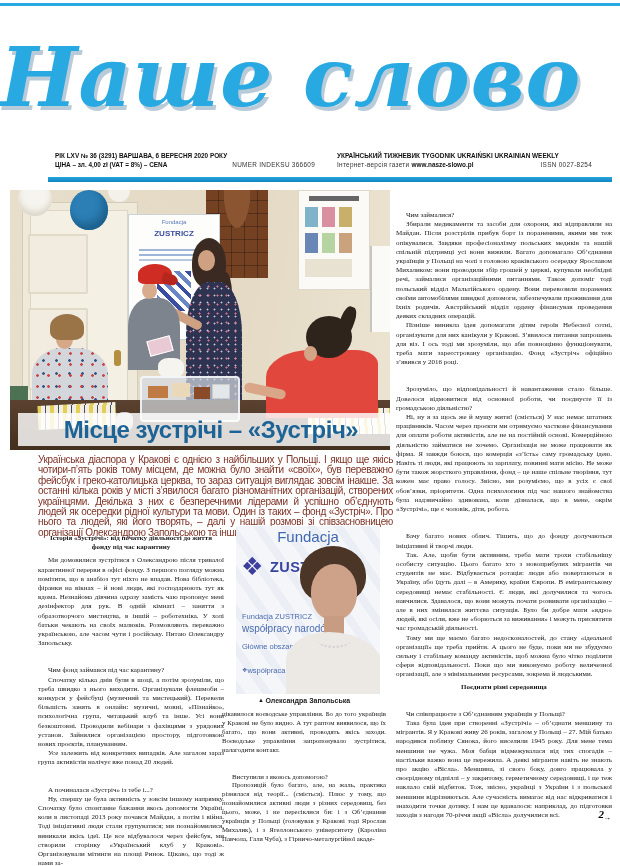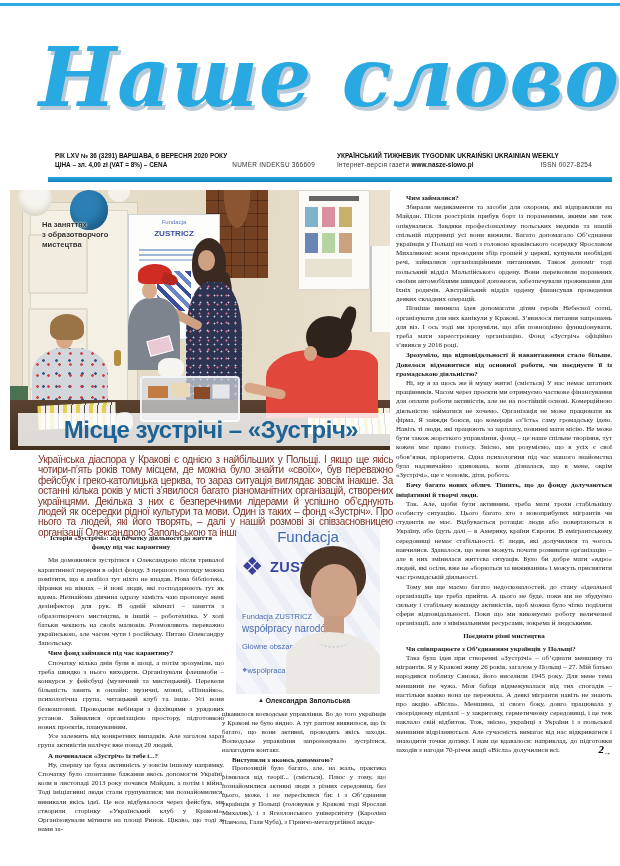--- a/index.html
+++ b/index.html
@@ -1,21 +1,21 @@
 <!DOCTYPE html>
 <html><head>
 <meta charset="utf-8">
 <style>
   html,body{margin:0;padding:0;background:#888;}
   .page{position:relative;width:620px;height:866px;background:#fff;overflow:hidden;
         font-family:"Liberation Sans",sans-serif;margin:0 auto;}
 
   
   .topline{position:absolute;top:3px;left:0;width:620px;height:3px;background:#2aa9e2;}
-  .logo{position:absolute;top:22px;left:0;width:620px;margin:0;text-align:right;
+  .logo{position:absolute;top:22px;left:0;width:620px;margin:0;text-align:left;
         font-family:"DejaVu Serif",serif;font-style:italic;font-weight:bold;
         font-size:82px;line-height:110px;color:#29a9e1;letter-spacing:1px;
         text-shadow:3px 4px 0 rgba(100,140,170,.45);}
   .infobar{position:absolute;top:152px;left:55px;width:537px;font-size:6.4px;line-height:8.6px;color:#111;}
   .info-left{position:absolute;left:0;top:0;width:260px;}
   .info-right{position:absolute;right:0;top:0;width:255px;}
   .b{font-weight:bold;}
   .lt{font-weight:normal;color:#333;letter-spacing:.3px;}
   .info-row2{display:flex;justify-content:space-between;}
   .mastrule{position:absolute;top:177px;left:48px;width:564px;height:5px;
@@ -105,21 +105,21 @@
         font-size:10px;line-height:10.4px;font-weight:normal;color:#7d3226;
         text-align:justify;letter-spacing:-.35px;}
   .col{position:absolute;font-family:"Liberation Serif",serif;font-size:7px;line-height:9.2px;
        color:#1a1a1a;text-align:justify;}
   .col1{left:38px;top:531px;width:186px;}
   .col2{left:222px;top:710px;width:164px;font-size:6.8px;line-height:8.9px;}
   .col3{left:396px;top:193px;width:216px;}
   .blk{margin:0;}
   .blk-p{text-indent:10px;}
   .blk-pc{text-indent:0;}
-  .blk-q{font-weight:bold;text-indent:10px;margin-top:1px;}
+  .blk-q{font-weight:normal;text-indent:10px;margin-top:18px;}
   .blk-h{font-weight:bold;text-align:center;text-indent:0;margin:3px 6px 4px;}
   .continued{position:absolute;right:0;bottom:-1px;font-family:"Liberation Serif",serif;
              font-weight:bold;color:#000;background:#fff;padding-left:3px;}
   .continued .n{font-size:11px;font-style:italic;}
   .continued .ar{font-size:8px;position:relative;top:2px;left:-1px;}
 
   
   .fig{position:absolute;left:236px;top:526px;width:144px;height:168px;background:#f5f6fa;overflow:hidden;
        background-image:repeating-linear-gradient(55deg,rgba(70,90,160,.05) 0 8px,transparent 8px 22px);}
   .fig *{position:absolute;}
@@ -191,23 +191,20 @@
     <div class="s-whiteboard"></div>
     <div class="s-banner">
       <div class="s-banner-fundacja">Fundacja</div>
       <div class="s-banner-logorow">ZUSTRICZ</div>
       <div class="s-banner-l1"></div>
       <div class="s-banner-l2"></div>
       <div class="s-banner-l3"></div>
       <div class="s-banner-mosaic"></div>
       <div class="s-banner-accent"></div>
     </div>
-    <div class="hero-caption">На заняттях
-з образотворчого
-мистецтва</div>
 
     <div class="s-woman-hairlong"></div>
     <div class="s-woman-hair"></div>
     <div class="s-woman-face"></div>
     <div class="s-woman-dress"></div>
     <div class="s-woman-arm"></div>
     <div class="s-bracelet"></div>
 
     <div class="s-capboy-shirt"></div>
     <div class="s-capboy-face"></div>
@@ -279,20 +276,20 @@
   <div class="col col3">
     <div>
         <p class="blk blk-q">Чим займалися?</p>
         <p class="blk blk-p">Збирали медикаменти та засоби для охорони, які відправляли на Майдан. Після розстрілів прибув борт із пораненими, якими ми теж опікувалися. Завдяки професіоналізму польських медиків та нашій спільній підтримці усі вони вижили. Багато допомагало Об’єднання українців у Польщі на чолі з головою краківського осередку Ярославом Михаликом: вони проводили збір грошей у церкві, купували необхідні речі, займалися організаційними питаннями. Також допоміг тоді польський відділ Мальтійського ордену. Вони перевозили поранених своїми автомобілями швидкої допомоги, забезпечували проживання для їхніх родичів. Австрійський відділ ордену фінансував проведення деяких складних операцій.</p>
         <p class="blk blk-p">Пізніше виникла ідея допомагати дітям героїв Небесної сотні, організувати для них канікули у Кракові. З’явилося питання запрошень для віз. І ось тоді ми зрозуміли, що аби повноцінно функціонувати, треба мати зареєстровану організацію. Фонд «Зустріч» офіційно з’явився у 2016 році.</p>
         <p class="blk blk-q">Зрозуміло, що відповідальності й навантаження стало більше. Довелося відмовитися від основної роботи, чи поєднуєте її із громадською діяльністю?</p>
         <p class="blk blk-p">Ні, ну я за щось же й мушу жити! (сміється) У нас немає штатних працівників. Часом через проєкти ми отримуємо часткове фінансування для оплати роботи активістів, але не на постійній основі. Комерційною діяльністю займатися не хочемо. Організація не може працювати як фірма. Я завжди боюся, що комерція «з’їсть» саму громадську ідею. Навіть ті люди, які працюють за зарплату, повинні мати місію. Не може бути також жорсткого управління, фонд – це наше спільне творіння, тут кожен має право голосу. Звісно, ми розуміємо, що в усіх є свої обов’язки, пріоритети. Одна психологиня під час нашого знайомства була надзвичайно здивована, коли дізналася, що в мене, окрім «Зустрічі», ще є чоловік, діти, робота.</p>
         <p class="blk blk-q">Бачу багато нових облич. Тішить, що до фонду долучаються ініціативні й творчі люди.</p>
         <p class="blk blk-p">Так. Але, щоби бути активним, треба мати трохи стабільнішу особисту ситуацію. Цього багато хто з новоприбулих мігрантів чи студентів не має. Відбувається ротація: люди або повертаються в Україну, або їдуть далі – в Америку, країни Європи. В емігрантському середовищі немає стабільності. Є люди, які долучилися та чогось навчилися. Здавалося, що вони можуть почати розвивати організацію – але в них змінилася життєва ситуація. Було би добре мати «ядро» людей, які осіли, вже не «борються за виживання» і можуть присвятити час громадській діяльності.</p>
         <p class="blk blk-p">Тому ми ще маємо багато недосконалостей, до стану «ідеальної організації» ще треба прийти. А цього не буде, поки ми не збудуємо сильну і стабільну команду активістів, щоб можна було чітко поділити сфери відповідальності. Поки що ми виконуємо роботу величезної організації, але з мінімальними ресурсами, зокрема й людськими.</p>
-        <p class="blk blk-h">Поєднати різні мистецтва</p>
+        <p class="blk blk-h">Поєднати різні середовища</p>
         <p class="blk blk-q">Чи співпрацюєте з Об’єднанням українців у Польщі?</p>
         <p class="blk blk-p">Така була ідея при створенні «Зустрічі» – об’єднати меншину та мігрантів. Я у Кракові живу 26 років, загалом у Польщі – 27. Мій батько народився поблизу Сянока, його виселили 1945 року. Для мене тема меншини не чужа. Моя бабця відмежувалася від тих спогадів – настільки важко вона це пережила. А деякі мігранти навіть не знають про акцію «Вісла». Меншина, зі свого боку, довго працювала у своєрідному підпіллі – у закритому, герметичному середовищі, і це теж наклало свій відбиток. Тож, звісно, українці з України і з польської меншини відрізняються. Але сучасність вимагає від нас відкриватися і знаходити точки дотику. І нам це вдавалося: наприклад, до підготовки заходів з нагоди 70-річчя акції «Вісла» долучилися всі.</p>
       </div>
     <div class="continued"><span class="n">2</span><span class="ar">→</span></div>
   </div>
 
 </div>
 
 </body></html>

